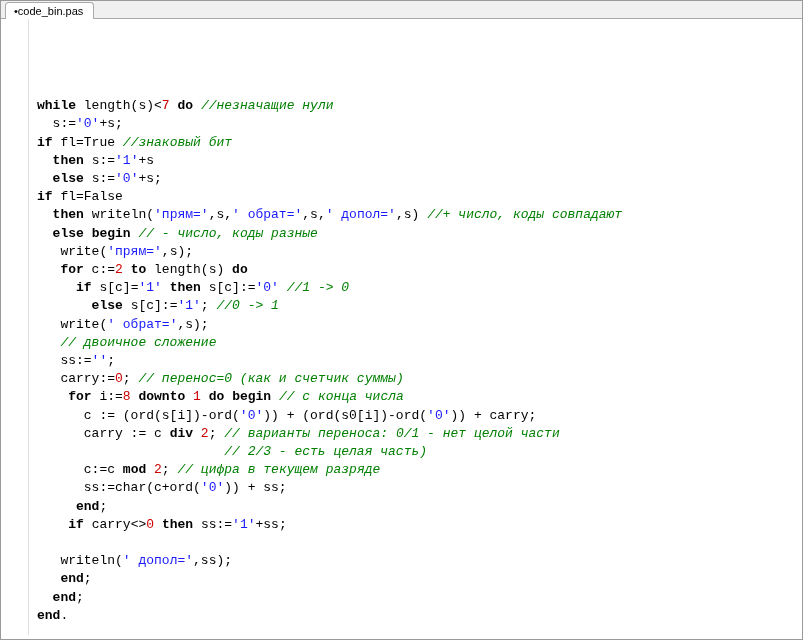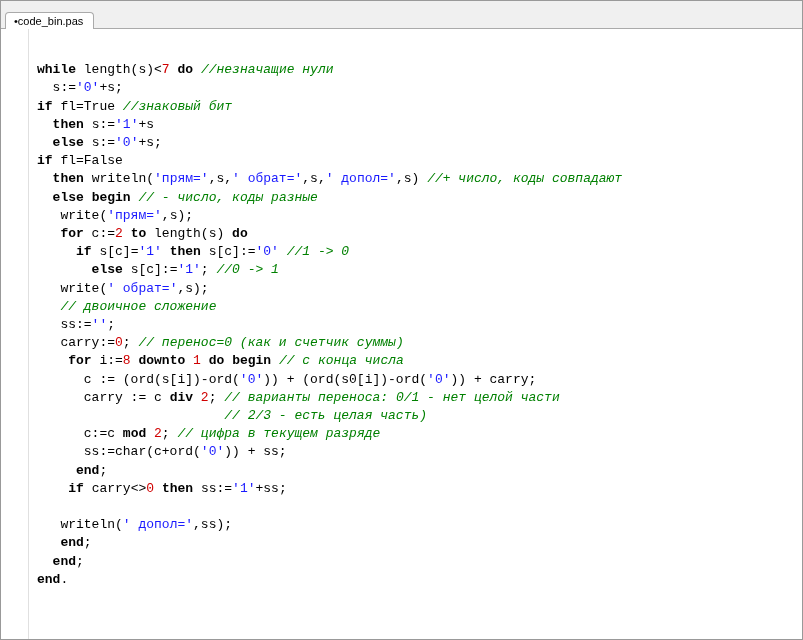--- a/index.html
+++ b/index.html
@@ -10,23 +10,22 @@
     font-size: 13px;
     background: #fff;
     width: 803px;
     height: 640px;
     overflow: hidden;
     border: 1px solid #999;
   }
   .tab-bar {
     background: #f0f0f0;
     border-bottom: 1px solid #aaa;
-    height: 28px;
+    height: 18px;
     display: flex;
-    align-items: flex-end;
     padding-left: 4px;
   }
   .tab {
     background: #fff;
     border: 1px solid #aaa;
     border-bottom: none;
     border-top-left-radius: 4px;
     border-top-right-radius: 4px;
     padding: 2px 10px 2px 8px;
     font-family: Tahoma, Arial, sans-serif;
@@ -46,20 +45,21 @@
     background: #fff;
     border-right: 1px solid #e0e0e0;
   }
   .code {
     flex: 1;
     padding: 14px 8px 0 8px;
     white-space: pre;
     line-height: 18.2px;
     color: #000;
     overflow: hidden;
+    margin-top: 46px;
   }
   .kw { color: #000; font-weight: bold; }   
   .num { color: #d00000; }                   
   .str { color: #1a1aff; }                   
   .cm  { color: #008000; font-style: italic;}
   .id  { color: #000; }                       
   .line { display: block; }
 </style>
 </head>
 <body>

